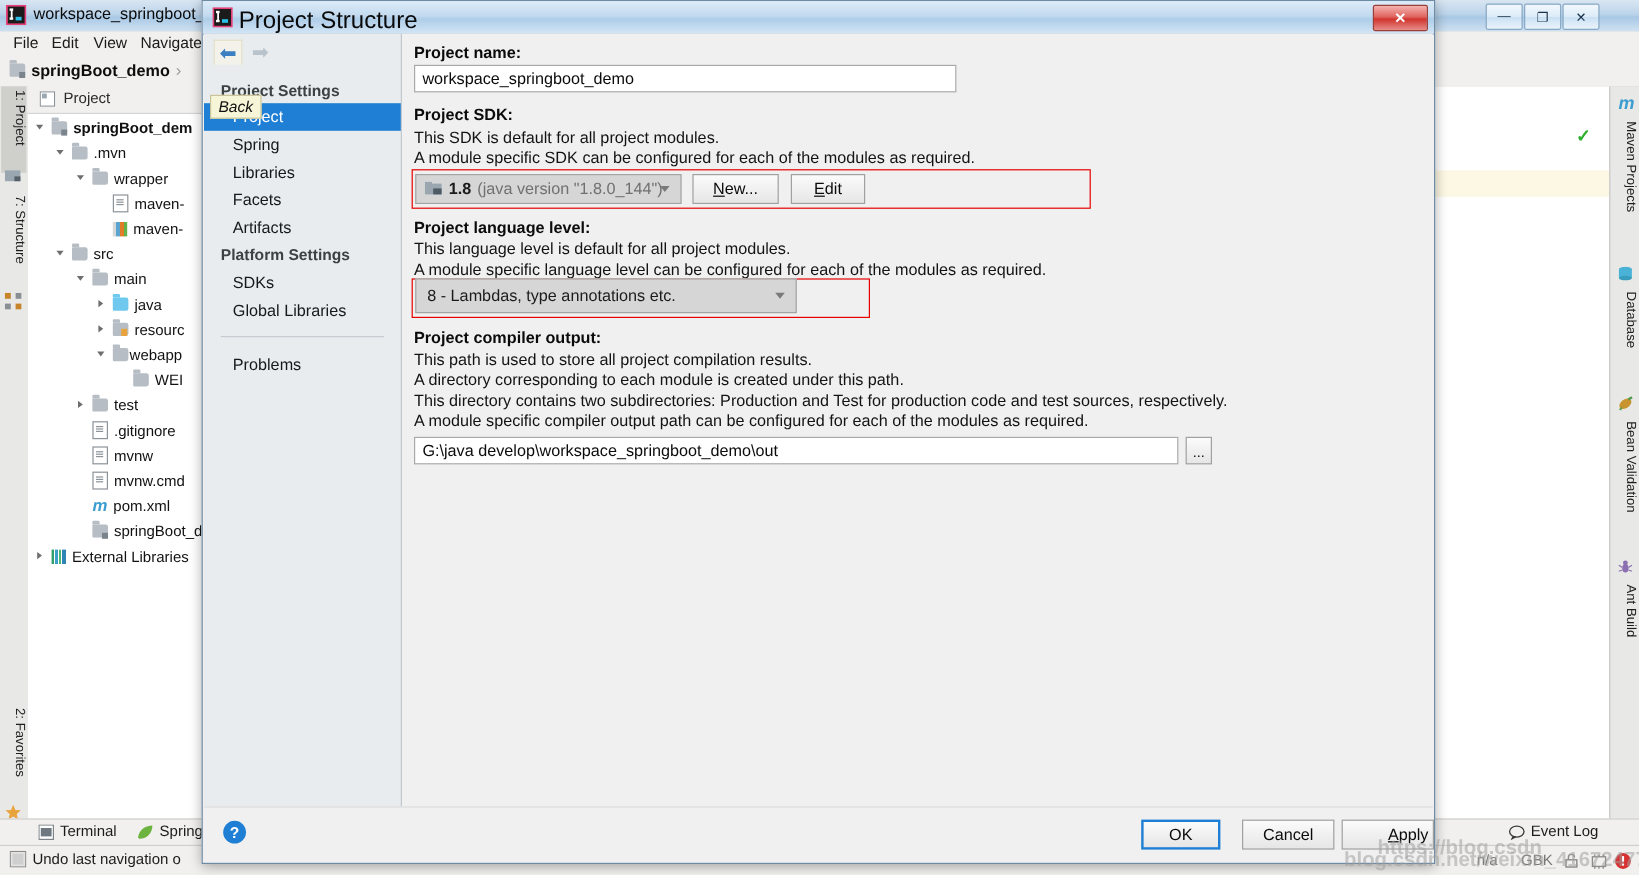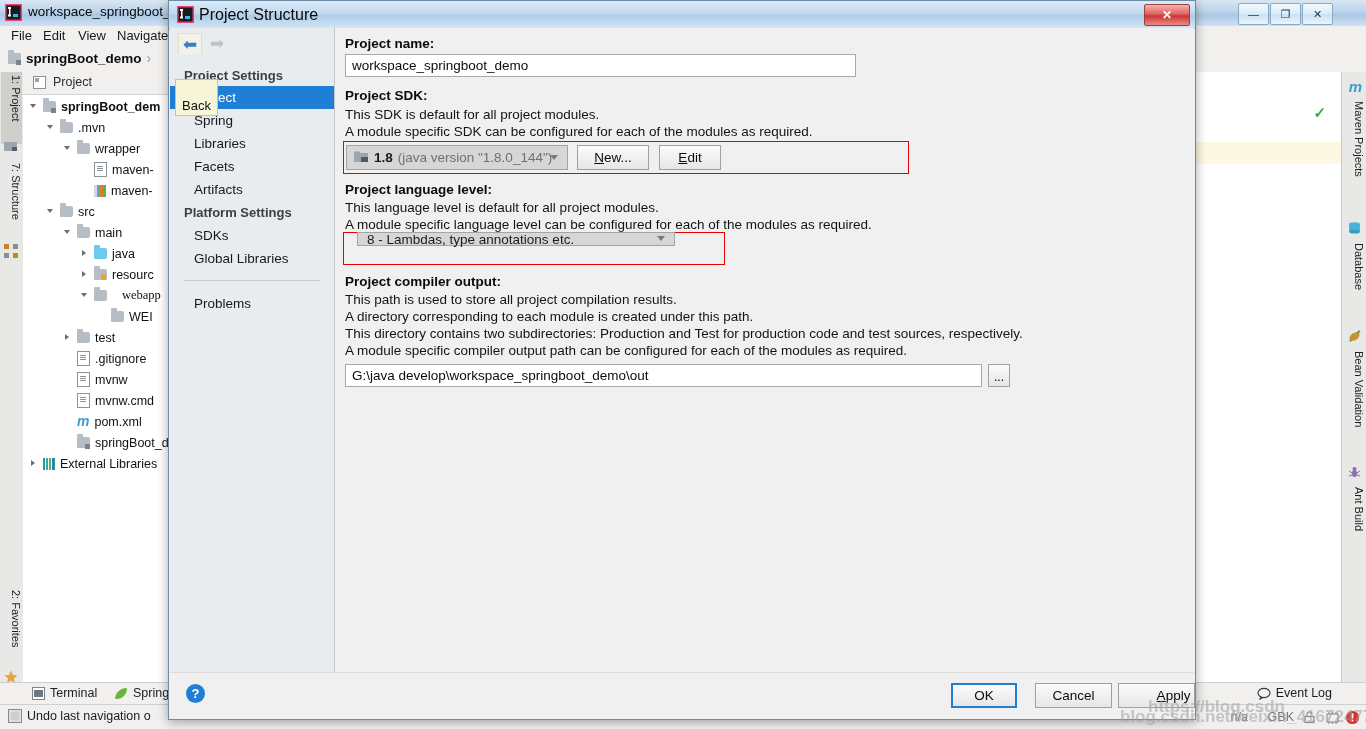--- a/index.html
+++ b/index.html
@@ -101,38 +101,38 @@
   #dialog{
     position:absolute;left:168px;top:0px;width:1026px;height:718px;
     background:#f0f0f0;border:1px solid #6e8ba5;
     box-shadow:0 2px 10px rgba(0,0,0,.35);
   }
   #dlg-titlebar{
     position:absolute;left:0;top:0;width:100%;height:27px;
     background:linear-gradient(180deg,#dcebf8 0%,#c2daef 45%,#aecde8 55%,#d3e5f5 100%);
     border-bottom:1px solid #93b4d0;
   }
-  #dlg-title-text{position:absolute;left:30px;top:5px;font-size:16px;color:#0a0a0a;}
+  #dlg-title-text{position:absolute;left:30px;top:5px;font-size:20px;color:#0a0a0a;}
   #dlg-icon{position:absolute;left:8px;top:5px;width:17px;height:17px;}
   #dlg-close{
     position:absolute;right:5px;top:3px;width:44px;height:20px;
     background:linear-gradient(180deg,#f4b3b0 0%,#e0645e 45%,#cf352e 55%,#e88d88 100%);
     border:1px solid #9c3f3a;border-radius:2px;
     display:flex;align-items:center;justify-content:center;color:#fff;font-size:12px;font-weight:bold;
   }
 
   #dlg-nav{position:absolute;left:1px;top:27px;width:164px;height:655px;background:#e8ecef;border-right:1px solid #c2c8cc;}
   #nav-toolbar{position:absolute;left:0;top:0;width:164px;height:30px;}
   .navarrow{position:absolute;top:5px;width:22px;height:20px;display:flex;align-items:center;justify-content:center;font-size:17px;}
   #nav-back{left:8px;color:#3a7fc1;}
   #nav-fwd{left:36px;color:#b9c3cb;}
   #nav-back.boxed{background:#f3f2ea;border:1px solid #e0dfc8;border-bottom:none;}
   #back-tooltip{
-    position:absolute;left:5px;top:51px;padding:18px 6px 2px 6px;
-    background:#f7f5d8;border:1px solid #c9c49a;font-size:13px;color:#111;z-index:6;
+    position:absolute;left:5px;top:51px;padding:1px 6px 2px 6px;
+    background:#f7f5d8;border:1px solid #c9c49a;font-size:13px;color:#111;z-index:6;font-style:italic;
   }
   .nav-group{position:absolute;left:0;width:164px;height:23px;font-weight:bold;font-size:13px;color:#3c4144;display:flex;align-items:center;padding-left:14px;box-sizing:border-box;}
   .nav-item{position:absolute;left:0;width:164px;height:23px;font-size:13.5px;color:#14191c;display:flex;align-items:center;padding-left:24px;box-sizing:border-box;}
   .nav-item.sel{background:#1f7fd4;color:#fff;}
   #nav-divider{position:absolute;left:14px;width:136px;height:1px;background:#c6ccd1;}
 
   #dlg-content{position:absolute;left:166px;top:27px;right:1px;bottom:46px;background:#f0f0f0;overflow:hidden;}
   .sec-title{position:absolute;font-weight:bold;font-size:13.5px;color:#0b0b0b;}
   .sec-line{position:absolute;font-size:13.5px;color:#131313;white-space:nowrap;}
   .txtfield{
@@ -320,21 +320,21 @@
           <span class="arrow"></span>
           <span style="width: 3px; flex: 0 0 auto;"></span>
           <span class="folder src"></span>
           <span style="margin-left: 5px;">resourc</span>
         </div>
         <div class="tree-row" style="top: 213px;">
           <span style="display: inline-block; flex: 0 0 auto; width: 57px;"></span>
           <span class="arrow open"></span>
           <span style="width: 3px; flex: 0 0 auto;"></span>
           <span class="folder"></span>
-          <span style="margin-left: 15px; font-family: Liberation Serif, serif;">webapp</span>
+          <span style="margin-left: 1px;">webapp</span>
         </div>
         <div class="tree-row" style="top: 234px;">
           <span style="display: inline-block; flex: 0 0 auto; width: 74px;"></span>
           <span class="arrow" style="visibility: hidden;"></span>
           <span style="width: 3px; flex: 0 0 auto;"></span>
           <span class="folder"></span>
           <span style="margin-left: 5px;">WEI</span>
         </div>
         <div class="tree-row" style="top: 255px;">
           <span style="display: inline-block; flex: 0 0 auto; width: 40px;"></span>
@@ -501,21 +501,21 @@
 
     <div id="nav-divider" style="top:252px"></div>
     <div class="nav-item" style="top:264px">Problems</div>
 
     <div id="back-tooltip">Back</div>
   </div>
 
   <div id="dlg-content">
 
     <div class="sec-title" style="left:10px;top:8px;">Project name:</div>
-    <div class="txtfield" style="left:10px;top:26px;width:511px;height:23px;">workspace_springboot_demo</div>
+    <div class="txtfield" style="left:10px;top:26px;width:452px;height:23px;">workspace_springboot_demo</div>
 
     <div class="sec-title" style="left:10px;top:60px;">Project SDK:</div>
     <div class="sec-line" style="left:10px;top:79px;">This SDK is default for all project modules.</div>
     <div class="sec-line" style="left:10px;top:96px;">A module specific SDK can be configured for each of the modules as required.</div>
 
     <div class="redbox" style="left:8px;top:113px;width:566px;height:33px;"></div>
     <div class="combo" style="left:11px;top:117px;width:222px;height:25px;padding-left:7px;">
       <svg class="sdk-icon" viewBox="0 0 15 13">
         <rect x="0" y="2" width="14" height="9" fill="#9aa6b0"></rect>
         <rect x="0" y="0.5" width="6" height="2" fill="#9aa6b0"></rect>
@@ -530,21 +530,21 @@
     </div>
     <div class="btn" style="left:324px;top:117px;width:62px;height:25px;">
       <span><u>E</u><span>dit</span></span>
     </div>
 
     <div class="sec-title" style="left:10px;top:154px;">Project language level:</div>
     <div class="sec-line" style="left:10px;top:172px;">This language level is default for all project modules.</div>
     <div class="sec-line" style="left:10px;top:189px;">A module specific language level can be configured for each of the modules as required.</div>
 
     <div class="redbox" style="left:8px;top:204px;width:382px;height:33px;"></div>
-    <div class="combo" style="left:22px;top:204px;width:318px;height:14px;padding-left:9px;color:#1b1b1b;">
+    <div class="combo" style="left:11px;top:204px;width:318px;height:29px;padding-left:9px;color:#1b1b1b;">
       <span>8 - Lambdas, type annotations etc.</span>
       <span class="caret"></span>
     </div>
 
     <div class="sec-title" style="left:10px;top:246px;">Project compiler output:</div>
     <div class="sec-line" style="left:10px;top:264px;">This path is used to store all project compilation results.</div>
     <div class="sec-line" style="left:10px;top:281px;text-align:right;">A directory corresponding to each module is created under this path.</div>
     <div class="sec-line" style="left:10px;top:315px;">A module specific compiler output path can be configured for each of the modules as required.</div>
     <div class="sec-line" style="left:10px;top:298px;">This directory contains two subdirectories: Production and Test for production code and test sources, respectively.</div>
 

